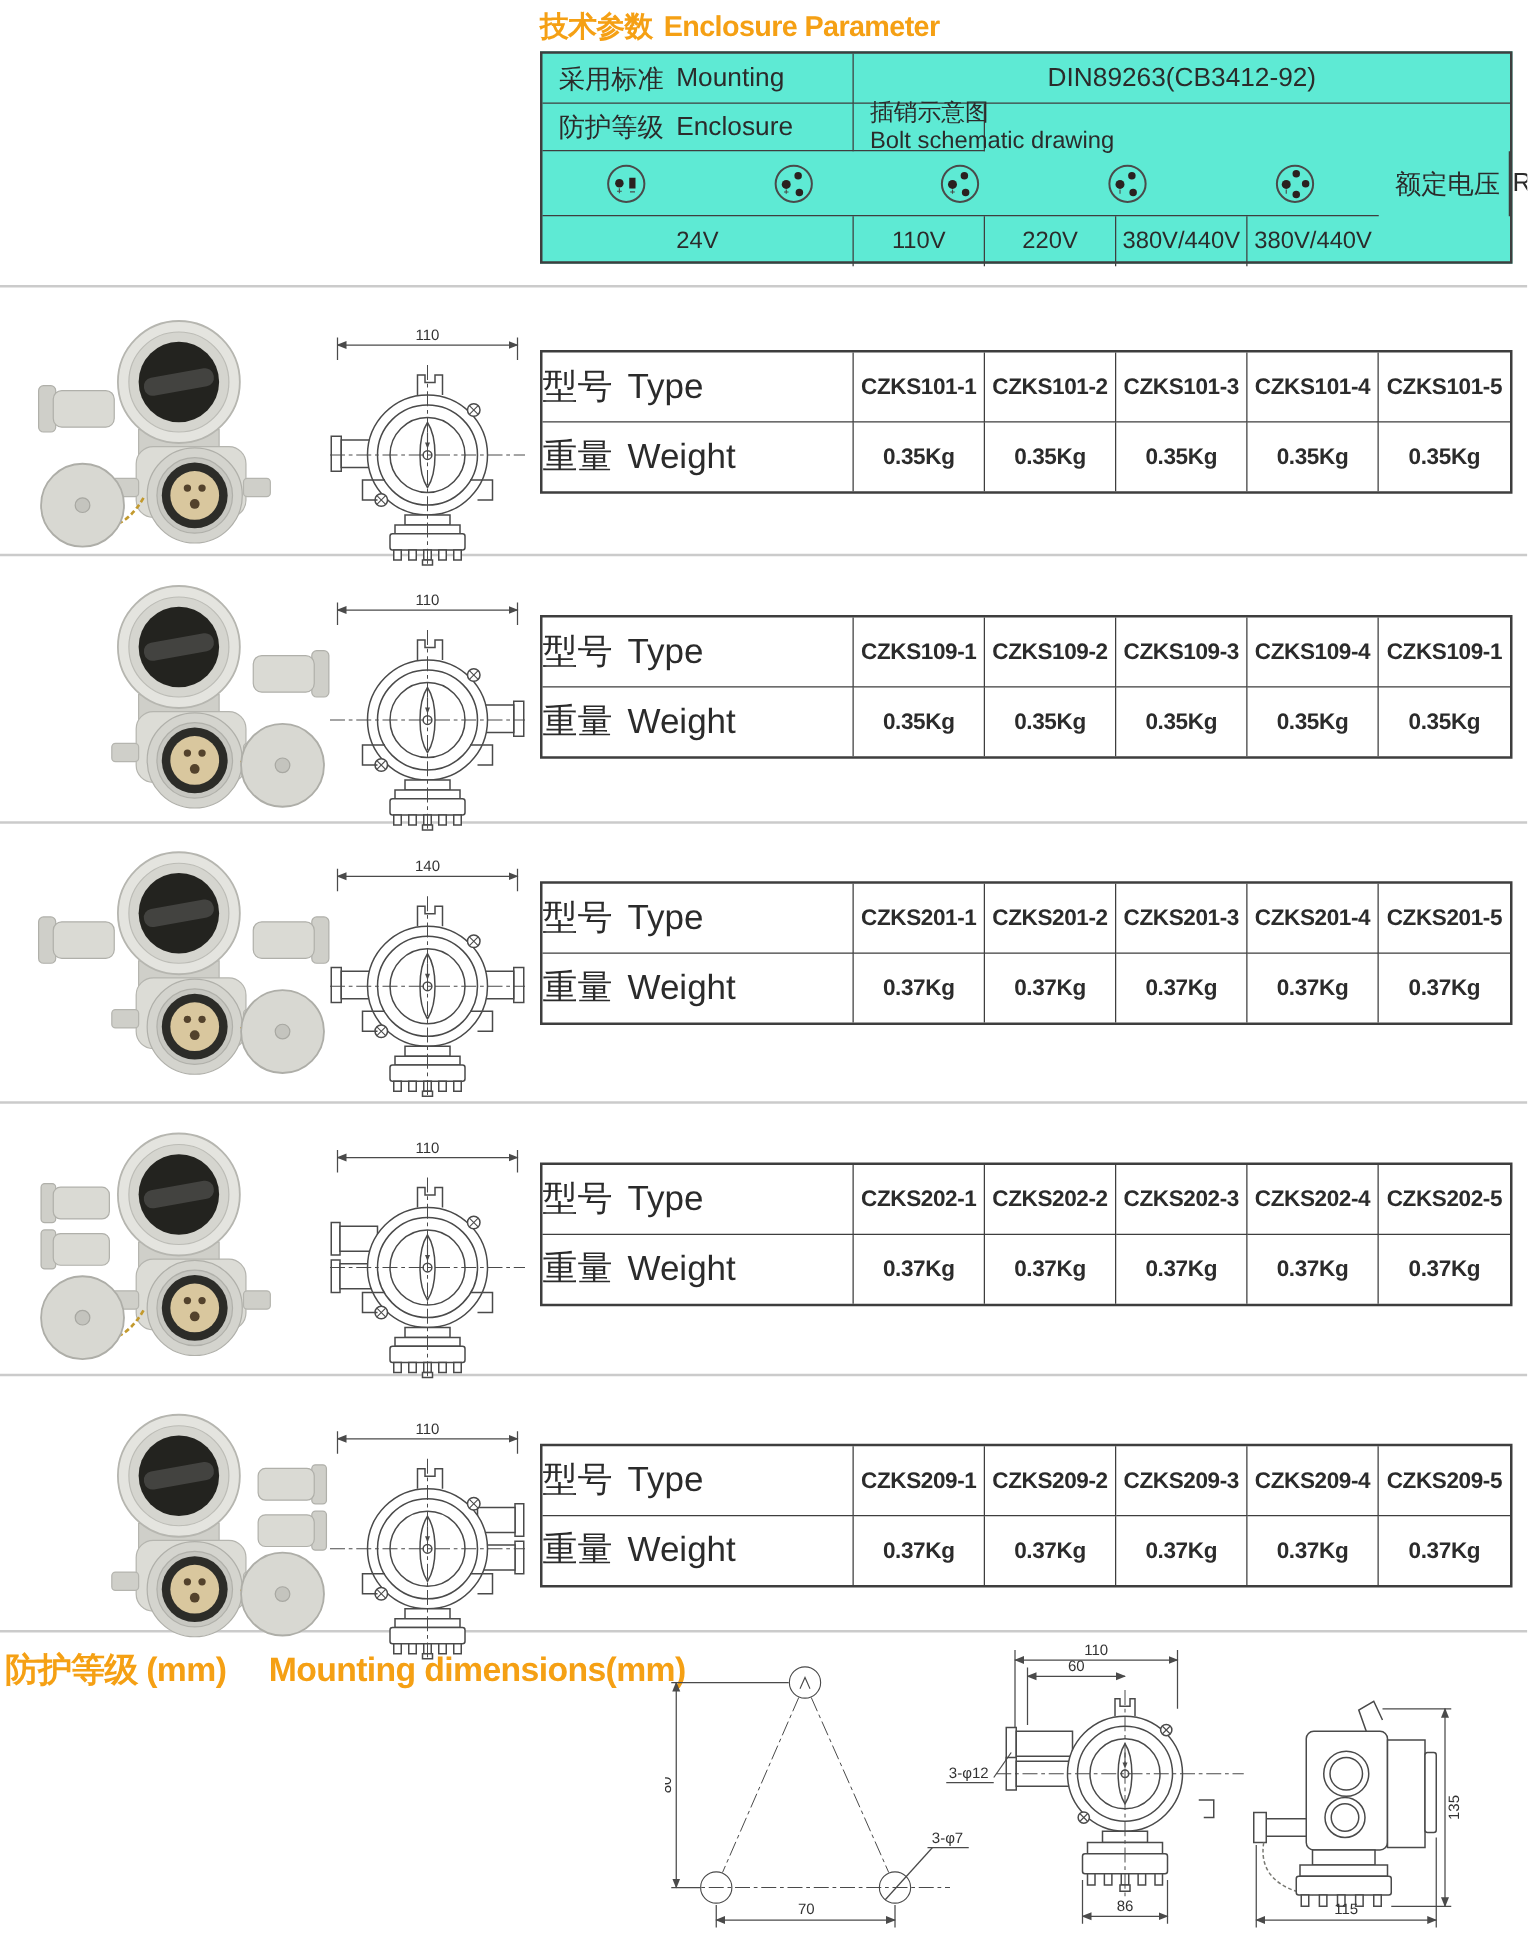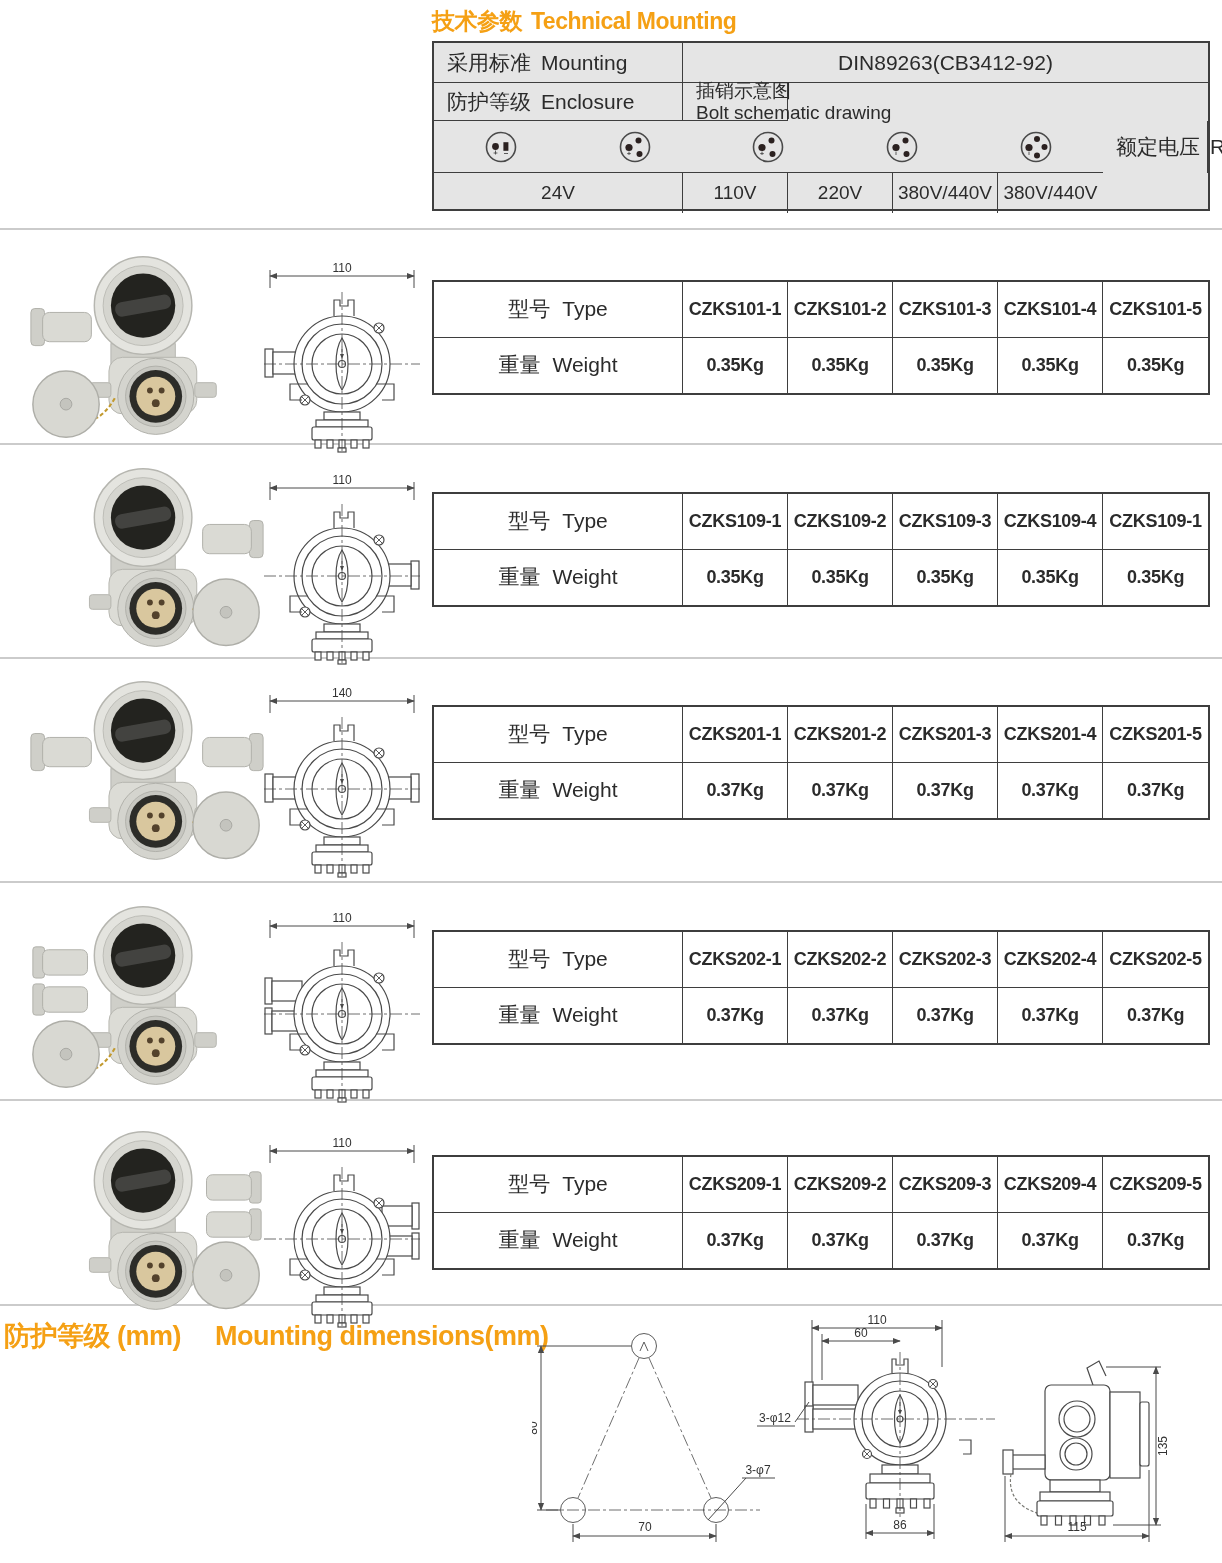--- a/index.html
+++ b/index.html
@@ -9,38 +9,38 @@
   .tech-title{left:432px;top:6px;font-size:23px;}
   .mount-title{left:4px;top:1318px;font-size:27px;}
   .orange-title .en{margin-left:9px;}
   .mount-title .en{margin-left:34px;}
 
   .hr{position:absolute;left:0;width:1222px;height:2px;background:#cbcbcb;}
 
   
   .tech-table{position:absolute;left:432px;top:41px;width:778px;height:170px;
     display:grid;grid-template-columns:249px repeat(5,1fr);grid-template-rows:40px 38px 52px 40px;
-    border:2px solid #3e3e3e;box-sizing:border-box;background:#e5e5e5;}
+    border:2px solid #3e3e3e;box-sizing:border-box;background:#5eead4;}
   .cell{display:flex;align-items:center;box-sizing:border-box;min-width:0;}
   .br{border-right:1px solid #3e3e3e;}
   .bb{border-bottom:1px solid #3e3e3e;}
   .c-label{padding-left:13px;font-size:21px;gap:10px;white-space:nowrap;}
   .c-label.small{font-size:19px;line-height:1.12;}
   .c-span{grid-column:span 5;justify-content:center;font-size:21px;}
   .c-pins{grid-column:span 5;display:grid;grid-template-columns:repeat(5,1fr);align-items:center;justify-items:center;}
   .c-v{justify-content:center;font-size:19px;white-space:nowrap;}
 
   
   .product{position:absolute;left:0;width:1222px;height:212px;}
   .photo-box{position:absolute;left:22px;top:2px;width:250px;height:200px;}
   .drawing-box{position:absolute;left:262px;top:14px;width:160px;height:192px;}
   .ptable{position:absolute;left:432px;top:32px;width:778px;height:115px;
     display:grid;grid-template-columns:249px repeat(5,1fr);grid-template-rows:1fr 1fr;
     border:2px solid #3e3e3e;box-sizing:border-box;background:#fff;}
-  .ptable .pl{justify-content:center;font-size:21px;gap:12px;white-space:nowrap;}
+  .ptable .pl{justify-content:flex-start;font-size:28px;gap:12px;white-space:nowrap;}
   .ptable .pv{justify-content:center;font-size:18px;letter-spacing:-0.3px;white-space:nowrap;font-weight:bold;}
 
   
   svg text{font-family:"Liberation Sans","DejaVu Sans",sans-serif;}
   .w{fill:#fff;stroke:#4a4a4a;stroke-width:1.2;}
   .ln{fill:none;stroke:#4a4a4a;stroke-width:1.2;}
   .thin{fill:none;stroke:#4a4a4a;stroke-width:0.9;}
   .cl{fill:none;stroke:#4a4a4a;stroke-width:0.8;stroke-dasharray:12 3 3 3;}
   .dimln{stroke:#4a4a4a;stroke-width:1;fill:none;}
   .dimtx{font-size:12px;fill:#333;}
@@ -64,21 +64,21 @@
   <defs>
     <marker id="arr" viewBox="0 0 10 10" refX="9" refY="5" markerWidth="8" markerHeight="8" orient="auto-start-reverse">
       <path d="M0,1 L10,5 L0,9 z" fill="#4a4a4a"></path>
     </marker>
   </defs>
 </svg>
 
 <div class="page">
 
   <div class="orange-title tech-title">
-    <span>技术参数</span><span class="en">Technical Mounting</span>
+    <span>技术参数</span><span class="en">Enclosure Parameter</span>
   </div>
 
   <div class="tech-table">
     <div class="cell c-label br bb">
       <span>采用标准</span>
       <span>Mounting</span>
     </div>
     <div class="cell c-span bb">DIN89263(CB3412-92)</div>
 
     <div class="cell c-label br bb">

